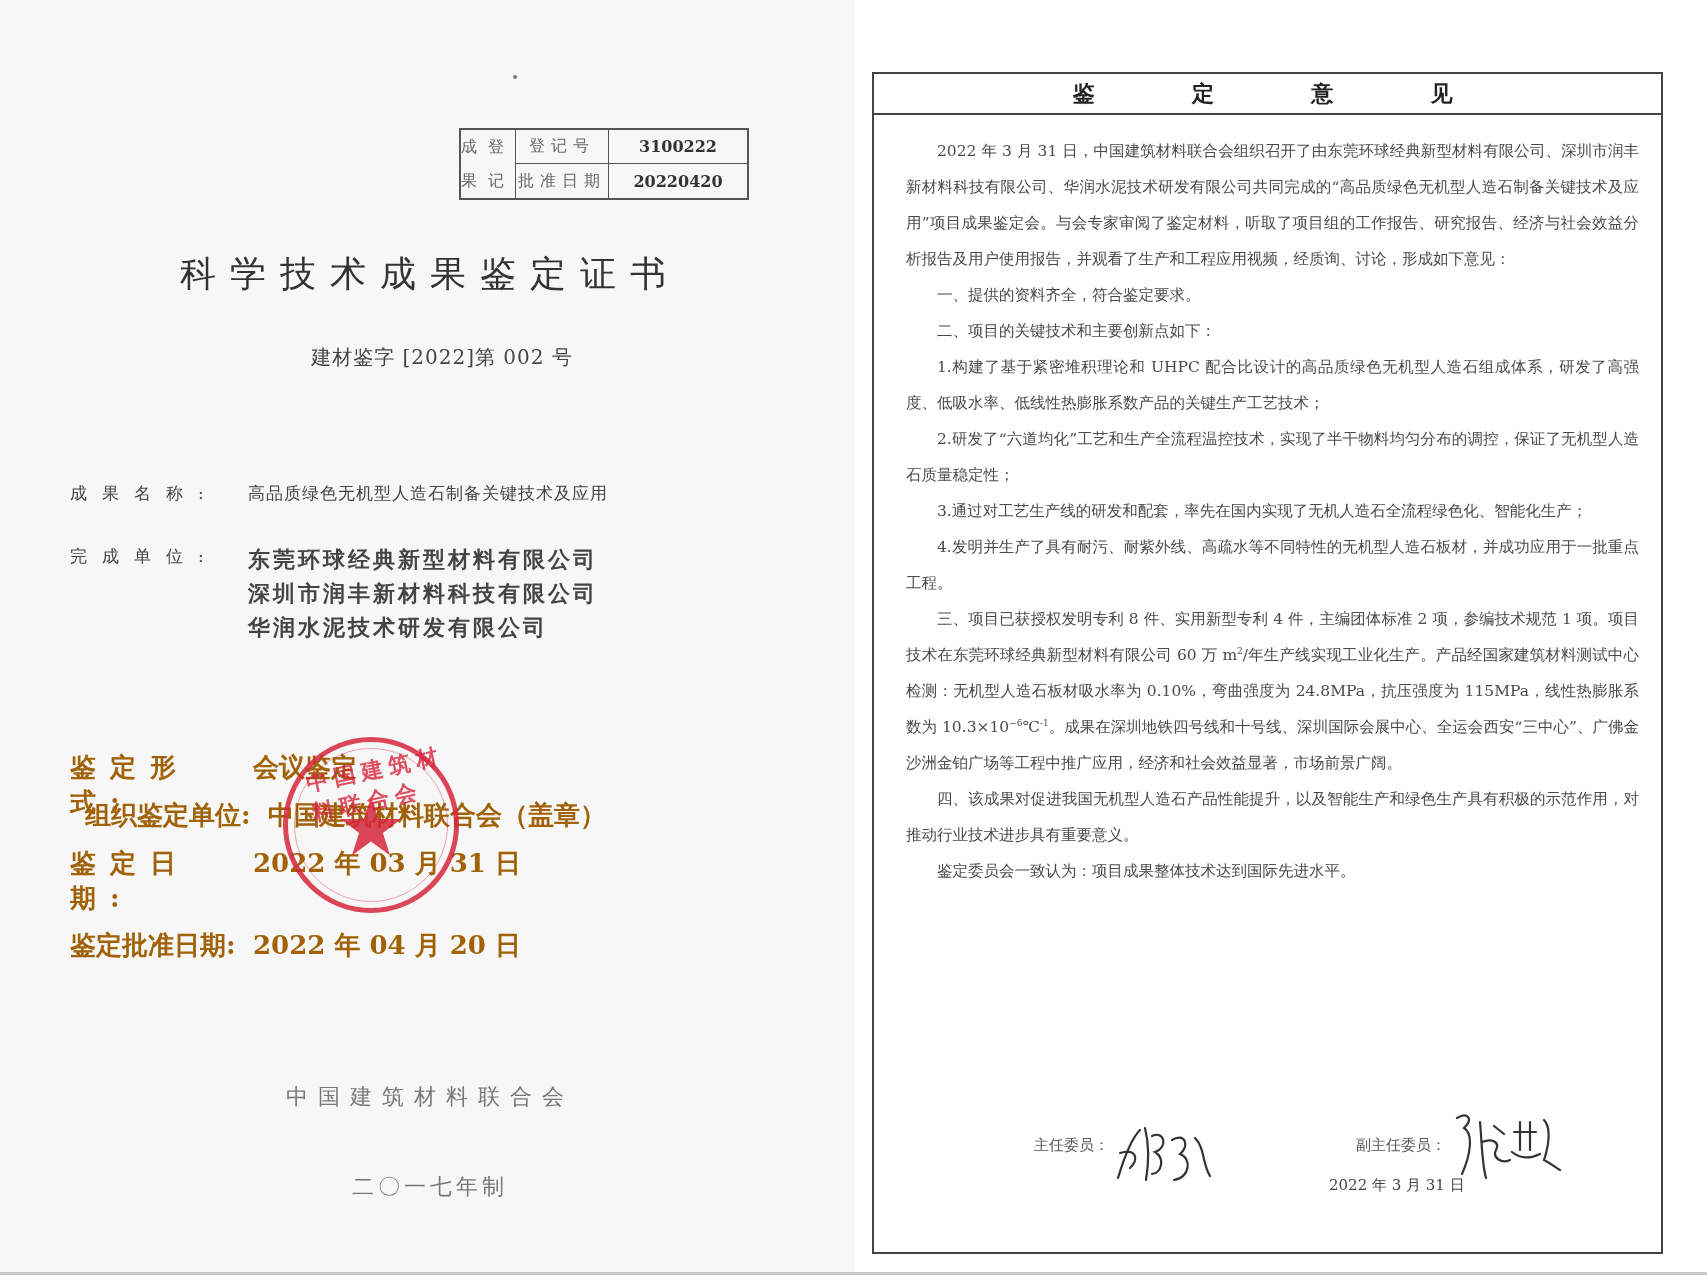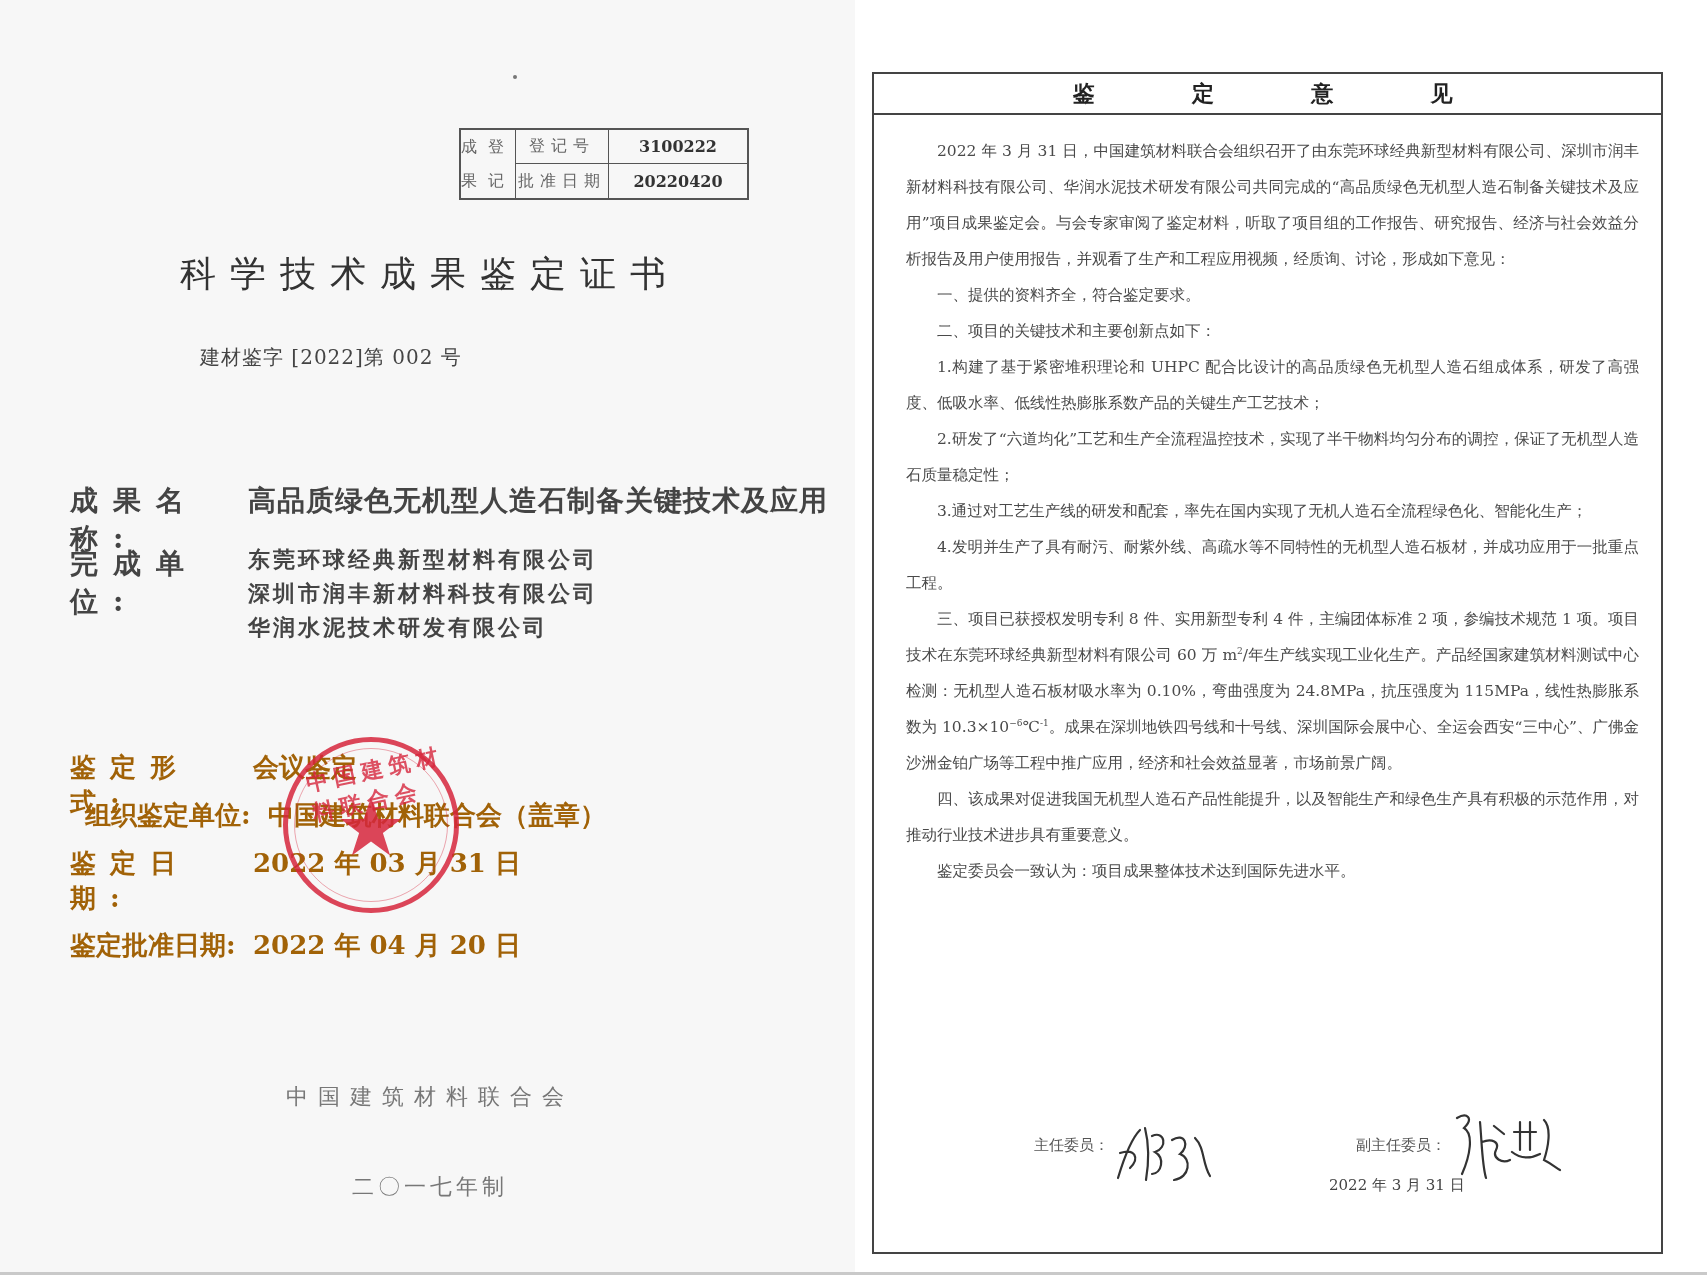--- a/index.html
+++ b/index.html
@@ -38,25 +38,25 @@
   .reg-label { border-right: 1.5px solid #555; letter-spacing: 6px; }
   .reg-label.r1, .reg-value.r1 { border-bottom: 1.5px solid #555; }
   .reg-value { font-family: "DejaVu Serif", serif; font-weight: bold; color: #333 !important; font-size: 16px !important; }
 
   .doc-title {
     position: absolute; left: 150px; top: 250px; width: 560px; text-align: center;
     font-family: "DejaVu Sans", sans-serif; font-size: 36px; letter-spacing: 14px;
     color: #333;
   }
   .doc-number {
-    position: absolute; left: 200px; top: 344px; width: 460px; text-align: left;
+    position: absolute; left: 212px; top: 344px; width: 460px; text-align: center;
     font-size: 20px; color: #444; letter-spacing: 1px;
   }
 
-  .field { position: absolute; left: 70px; font-size: 28px; font-weight: bold; color: #444; }
+  .field { position: absolute; left: 70px; font-size: 17px; font-weight: normal; color: #444; }
   .field .lbl { display: inline-block; width: 180px; }
   .field .lbl.spaced { letter-spacing: 15px; width: 180px; }
   .field .val { position: absolute; left: 178px; white-space: nowrap; letter-spacing: 1px; }
   .unit-line { position: absolute; left: 248px; font-size: 22px; font-weight: bold; color: #444; letter-spacing: 3px; }
 
   .meta { position: absolute; left: 70px; font-size: 26px; color: #a16207; font-weight: bold; }
   .meta .lbl { display: inline-block; width: 178px; }
   .meta .lbl.spaced { letter-spacing: 14px; }
   .meta .val { position: absolute; left: 183px; white-space: nowrap; }
 

